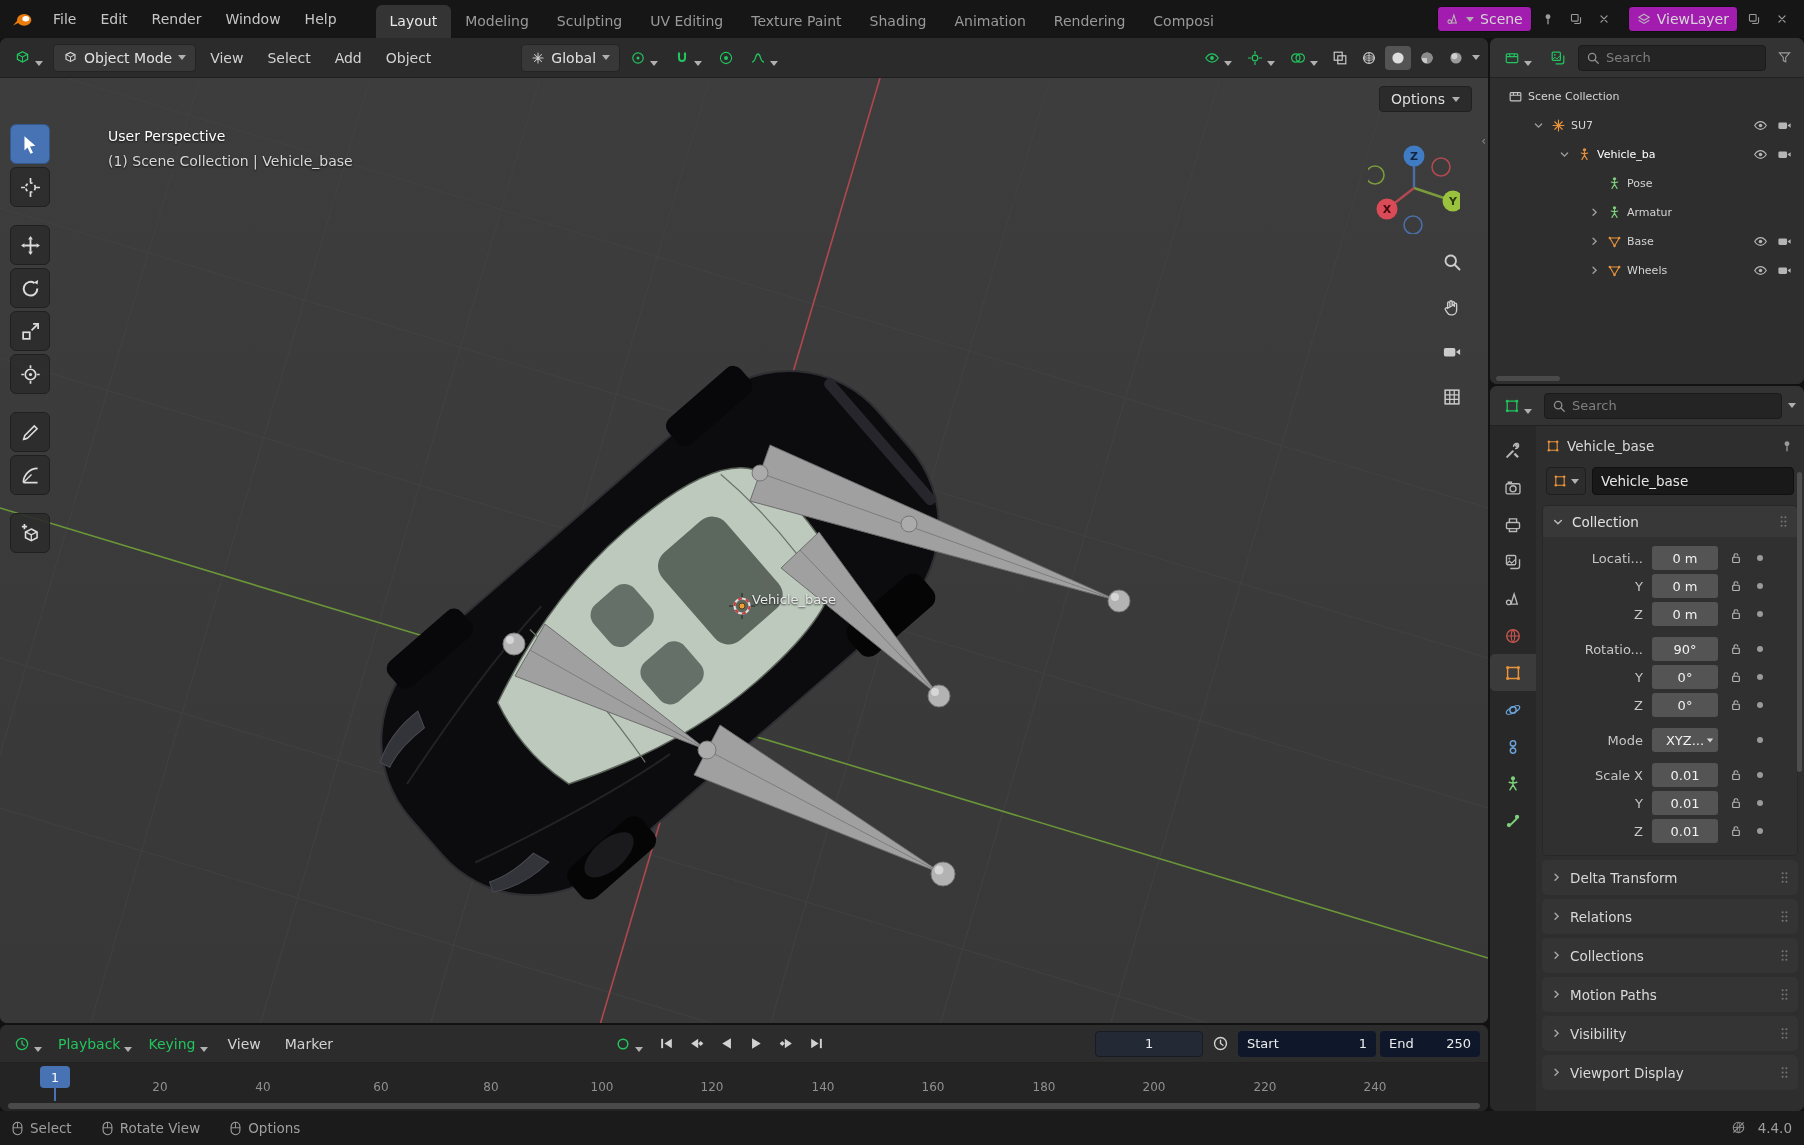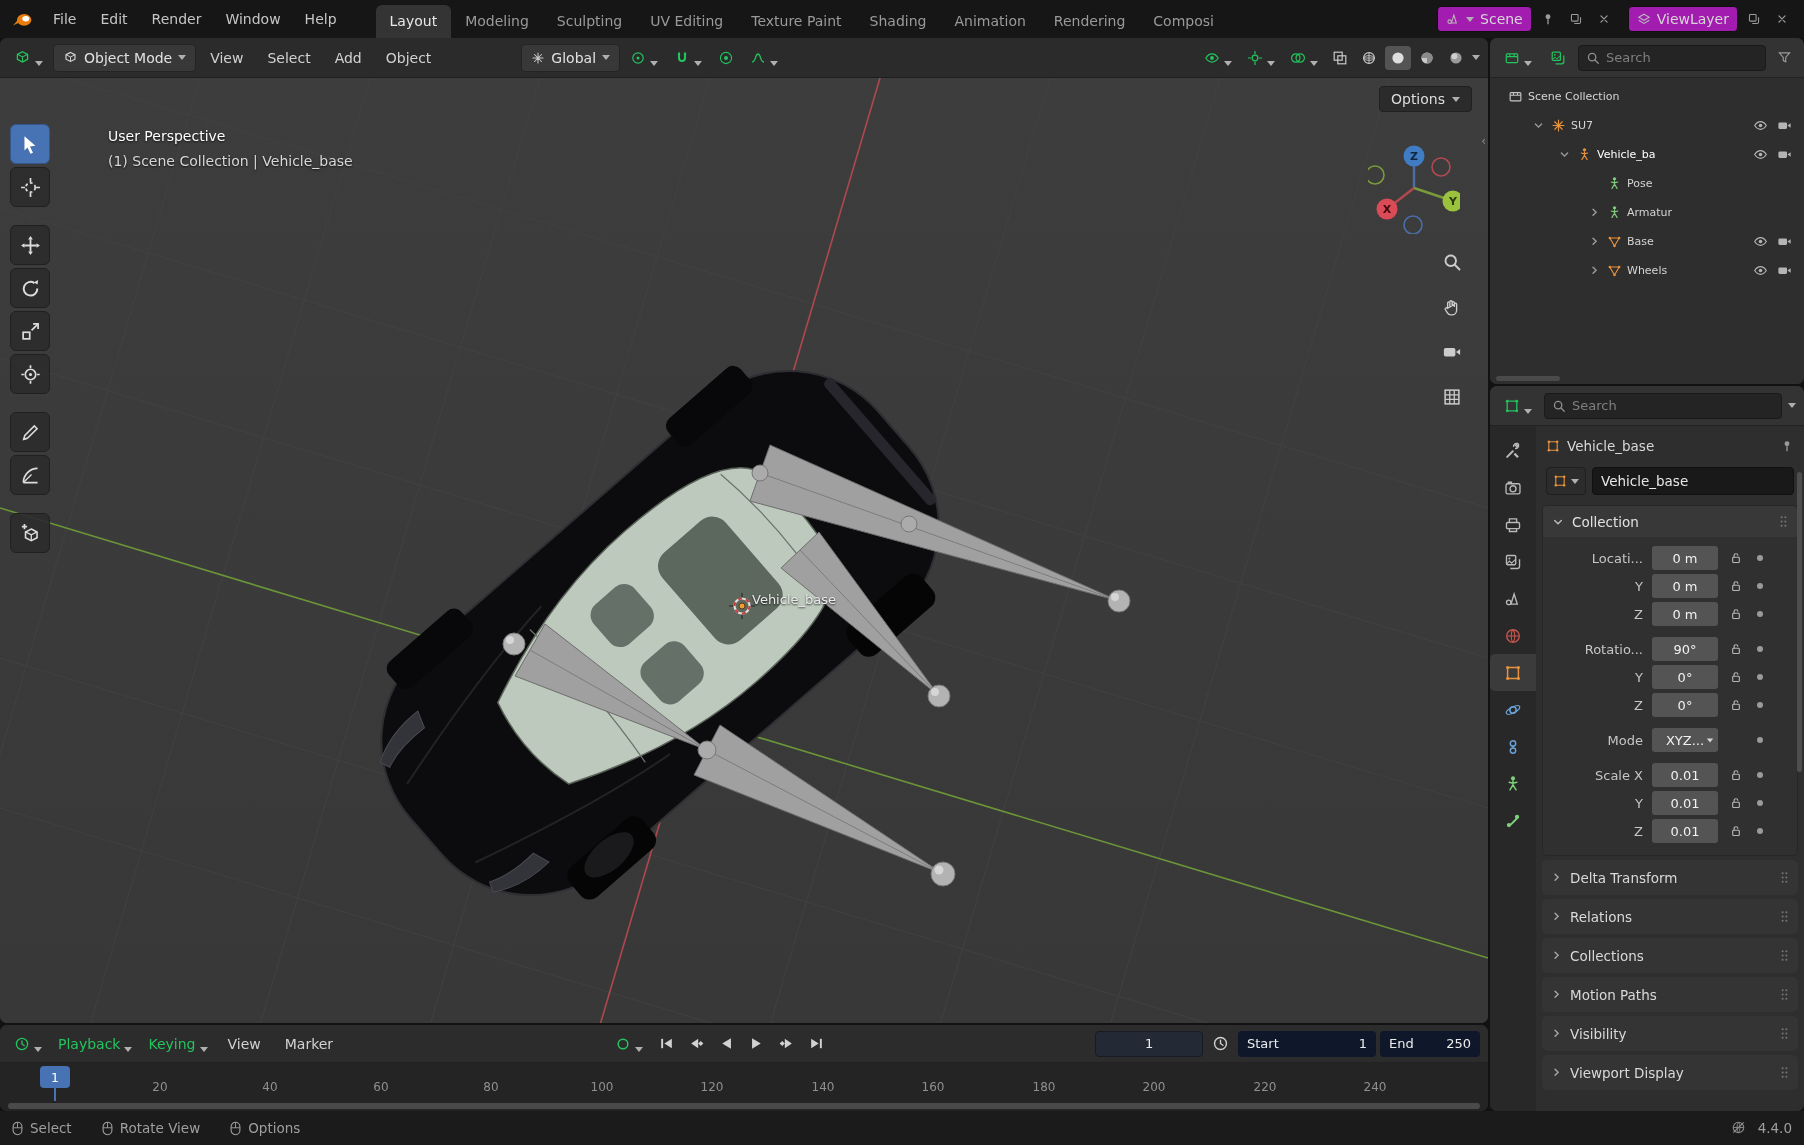--- a/index.html
+++ b/index.html
@@ -802,21 +802,21 @@
             <span>Start</span>
             <span>1</span>
           </div>
           <div class="range-field" style="width:100px">
             <span>End</span>
             <span>250</span>
           </div>
         </div>
         <div class="tl-ruler">
           <span class="tick" style="left:160px">20</span>
-          <span class="tick" style="left:270px">40</span>
+          <span class="tick" style="left:263px">40</span>
           <span class="tick" style="left:381px">60</span>
           <span class="tick" style="left:491px">80</span>
           <span class="tick" style="left:602px">100</span>
           <span class="tick" style="left:712px">120</span>
           <span class="tick" style="left:823px">140</span>
           <span class="tick" style="left:933px">160</span>
           <span class="tick" style="left:1044px">180</span>
           <span class="tick" style="left:1154px">200</span>
           <span class="tick" style="left:1265px">220</span>
           <span class="tick" style="left:1375px">240</span>

